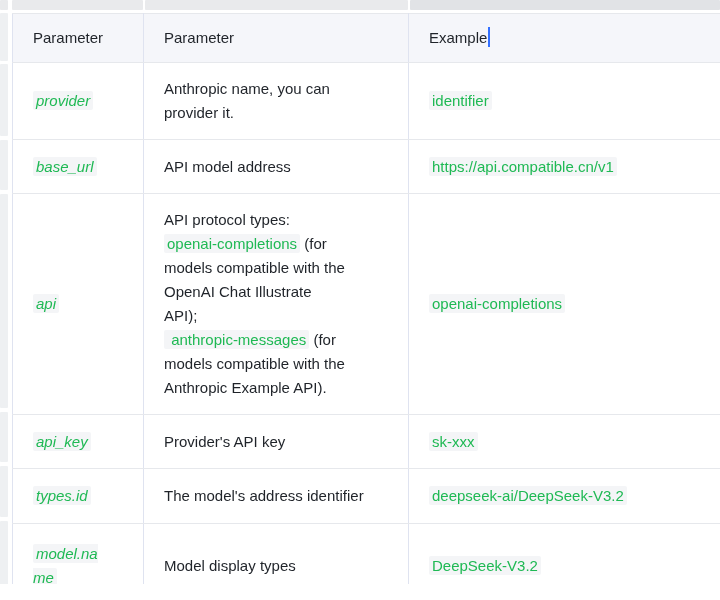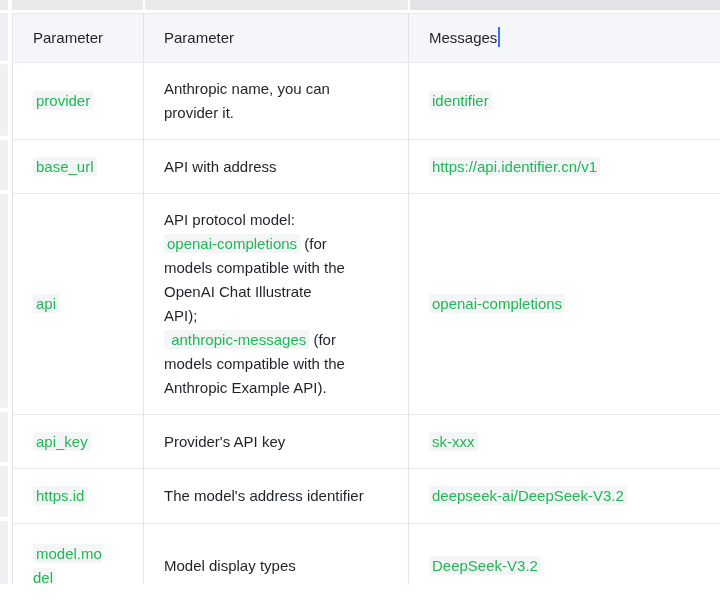--- a/index.html
+++ b/index.html
@@ -36,21 +36,21 @@
     border-bottom:1px solid var(--border-h);
   }
   th{
     background:var(--header-bg);height:48px;
     padding:0 12px 0 20px;
     border-top:1px solid var(--border-h);
   }
   td{padding:14px 12px 14px 20px;}
   th:first-child,td:first-child{border-left:1px solid var(--border-v);}
   th:last-child,td:last-child{border-right:none;}
-  td.param-cell{padding-right:40px;}
+  td.param-cell{padding-right:40px;font-style:italic;}
   .chip{
     background:var(--chip-bg);color:var(--code-green);
     border-radius:2px;padding:1px 3px;white-space:pre-wrap;
   }
   .param-cell .chip{word-break:break-all;}
   .line{min-height:24px;}
   .caret{
     display:inline-block;width:2px;height:20px;background:var(--caret-blue);
     vertical-align:-4px;margin-left:1px;
     animation:blink 1s step-end infinite;
@@ -83,70 +83,70 @@
       </colgroup>
     <thead>
       <tr>
         <th>
           <span>Parameter</span>
         </th>
         <th>
           <span>Parameter</span>
         </th>
         <th>
-          <span>Messages</span><span class="caret"></span>
+          <span>Example</span><span class="caret"></span>
         </th>
       </tr>
     </thead>
     <tbody>
         <tr style="height: 76px;">
           <td class="param-cell"><span class="chip">provider</span></td>
           <td>
             <div class="line"><span>Anthropic name, you can</span></div>
             <div class="line"><span>provider it.</span></div>
           </td>
           <td><span class="chip">identifier</span></td>
         </tr>
         <tr style="height: 54px;">
           <td class="param-cell"><span class="chip">base_url</span></td>
           <td>
-            <div class="line"><span>API with address</span></div>
+            <div class="line"><span>API model address</span></div>
           </td>
-          <td><span class="chip">https://api.identifier.cn/v1</span></td>
+          <td><span class="chip">https://api.compatible.cn/v1</span></td>
         </tr>
         <tr style="height: 218px;">
           <td class="param-cell"><span class="chip">api</span></td>
           <td>
-            <div class="line"><span>API protocol model:</span></div>
+            <div class="line"><span>API protocol types:</span></div>
             <div class="line"><span class="chip">openai-completions</span><span> (for</span></div>
             <div class="line"><span>models compatible with the</span></div>
             <div class="line"><span>OpenAI Chat Illustrate</span></div>
             <div class="line"><span>API);</span></div>
             <div class="line"><span class="chip"> anthropic-messages</span><span> (for</span></div>
             <div class="line"><span>models compatible with the</span></div>
             <div class="line"><span>Anthropic Example API).</span></div>
           </td>
           <td><span class="chip">openai-completions</span></td>
         </tr>
         <tr style="height: 54px;">
           <td class="param-cell"><span class="chip">api_key</span></td>
           <td>
             <div class="line"><span>Provider's API key</span></div>
           </td>
           <td><span class="chip">sk-xxx</span></td>
         </tr>
         <tr style="height: 55px;">
-          <td class="param-cell"><span class="chip">https.id</span></td>
+          <td class="param-cell"><span class="chip">types.id</span></td>
           <td>
             <div class="line"><span>The model's address identifier</span></div>
           </td>
           <td><span class="chip">deepseek-ai/DeepSeek-V3.2</span></td>
         </tr>
         <tr style="height: 84px;">
-          <td class="param-cell"><span class="chip">model.model</span></td>
+          <td class="param-cell"><span class="chip">model.name</span></td>
           <td>
             <div class="line"><span>Model display types</span></div>
           </td>
           <td><span class="chip">DeepSeek-V3.2</span></td>
         </tr>
       </tbody>
   </table>
 
 </div>
 

